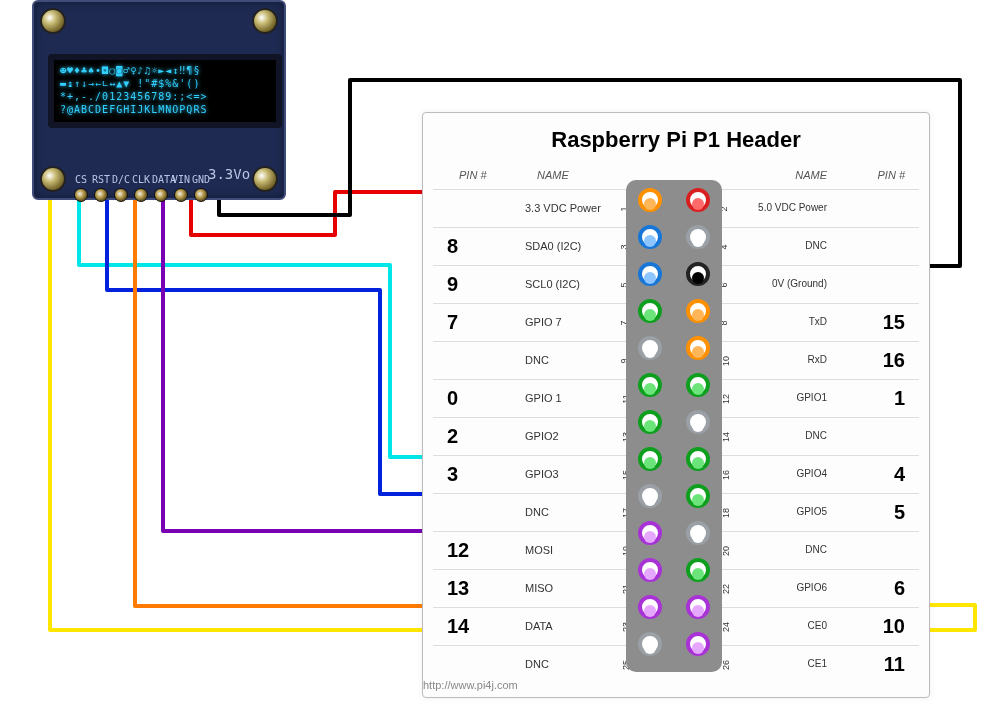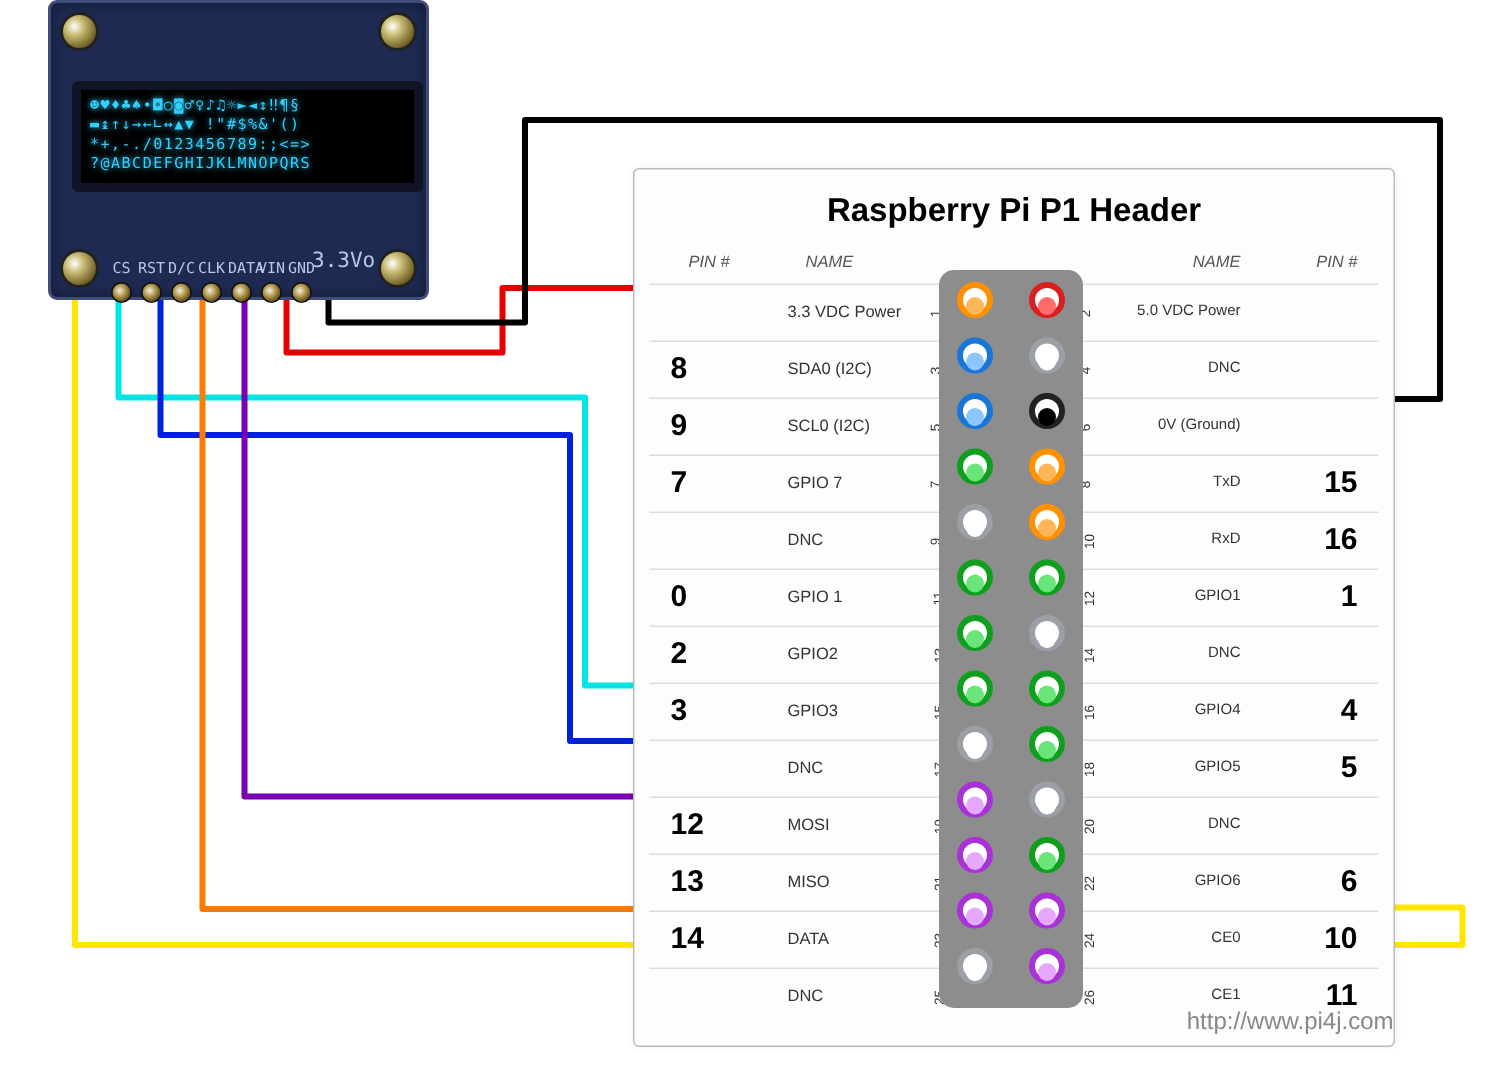--- a/index.html
+++ b/index.html
@@ -44,22 +44,22 @@
   .row{height:37px;border-top:1px solid #ddd;position:relative;}
   .row .bnum{position:absolute;left:14px;top:7px;font-size:20px;font-weight:700;}
   .row .name{position:absolute;left:92px;top:12px;font-size:11px;color:#333;}
   .row .rpin{position:absolute;left:188px;top:14px;font-size:9px;color:#333;
      transform:rotate(-90deg);}
   .row .rpinR{position:absolute;left:288px;top:14px;font-size:9px;color:#333;
      transform:rotate(-90deg);}
   .row .nameR{position:absolute;right:92px;top:12px;font-size:10px;color:#333;
      text-align:right;}
   .row .bnumR{position:absolute;right:14px;top:7px;font-size:20px;font-weight:700;}
-  .footer{position:absolute;bottom:6px;left:0;right:0;text-align:right;
-    font-size:16px;color:#888;}
+  .footer{position:absolute;bottom:6px;left:0;right:0;text-align:left;
+    font-size:11px;color:#888;}
 
   .pinblock{position:absolute;left:626px;top:180px;width:96px;height:492px;
     background:#8d8d8d;border-radius:10px;}
   .prow{position:absolute;width:100%;display:flex;justify-content:space-around;}
   .pr{width:24px;height:24px;border-radius:50%;background:#fff;
     box-sizing:border-box;}
   .pr span{display:block;width:12px;height:12px;margin:6px auto;border-radius:50%;
     background:#444;}
   .c-orange{border:4px solid #ff9100;} .c-orange span{background:#ffb659;}
   .c-red   {border:4px solid #d92020;} .c-red span{background:#ff6a6a;}

